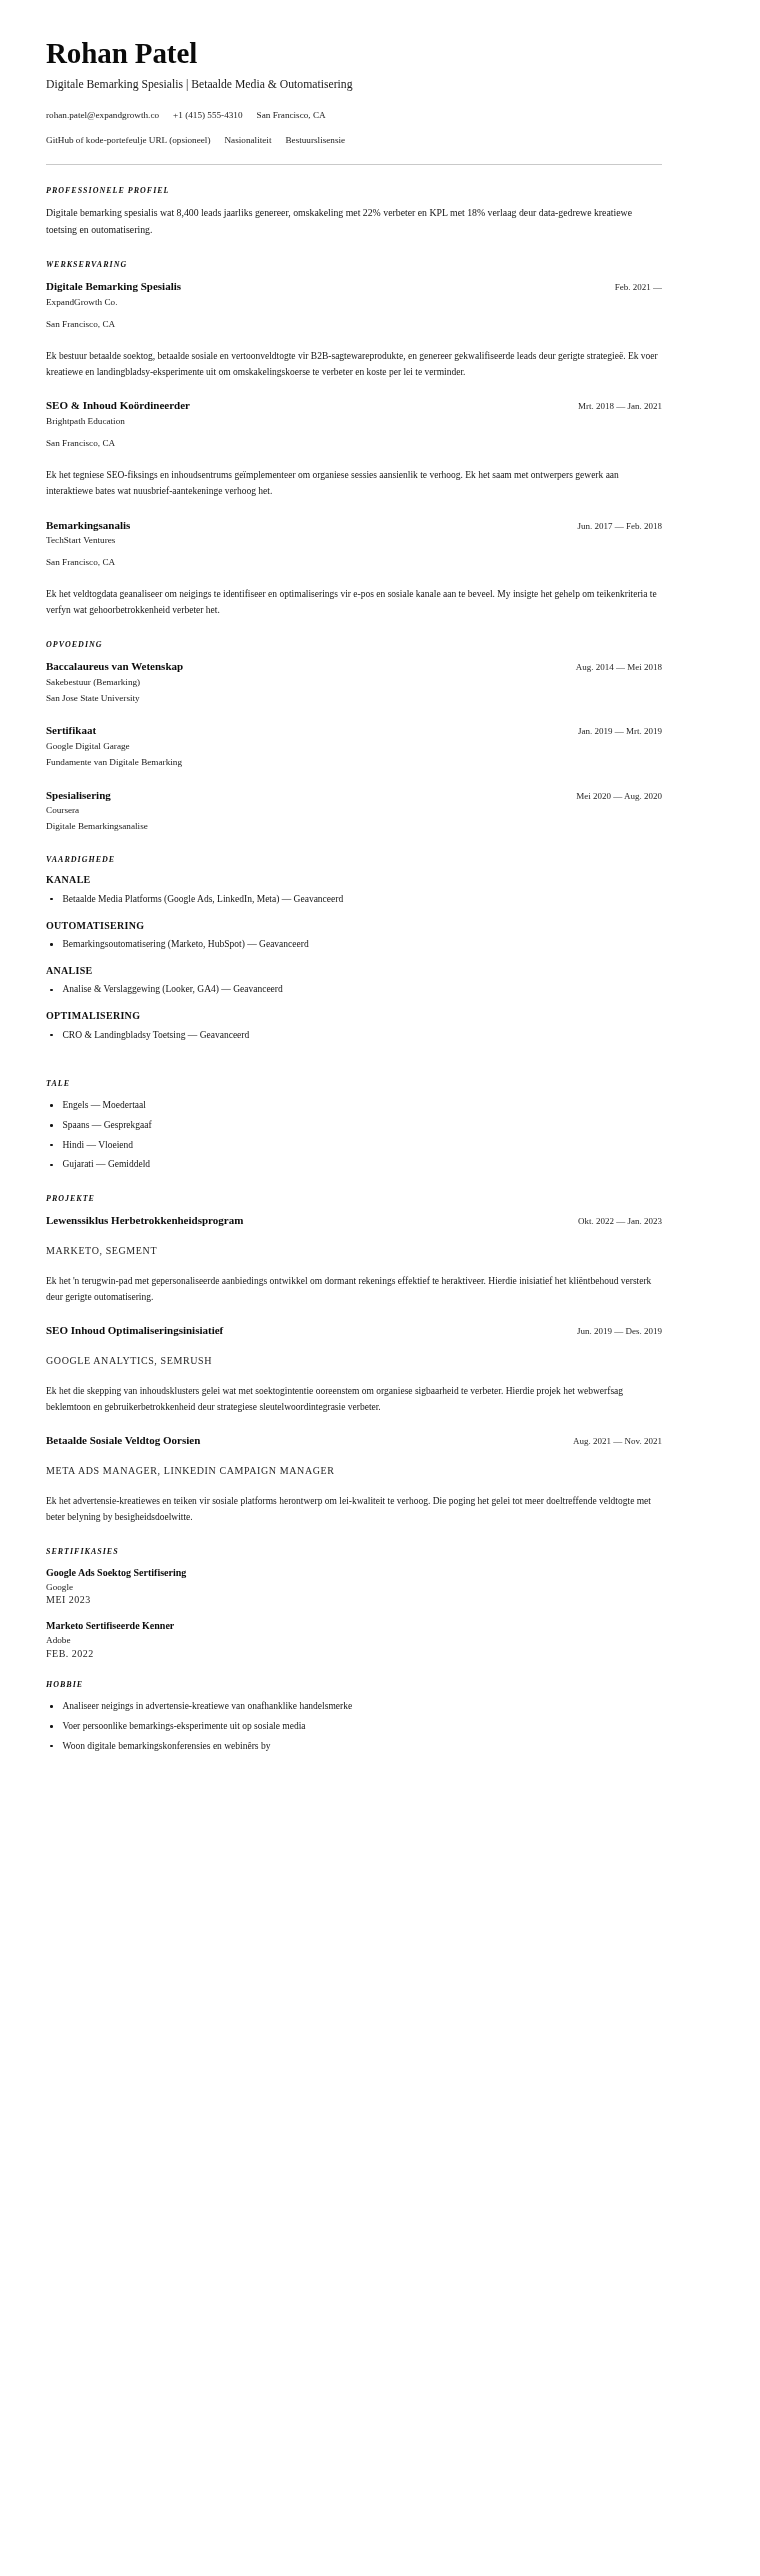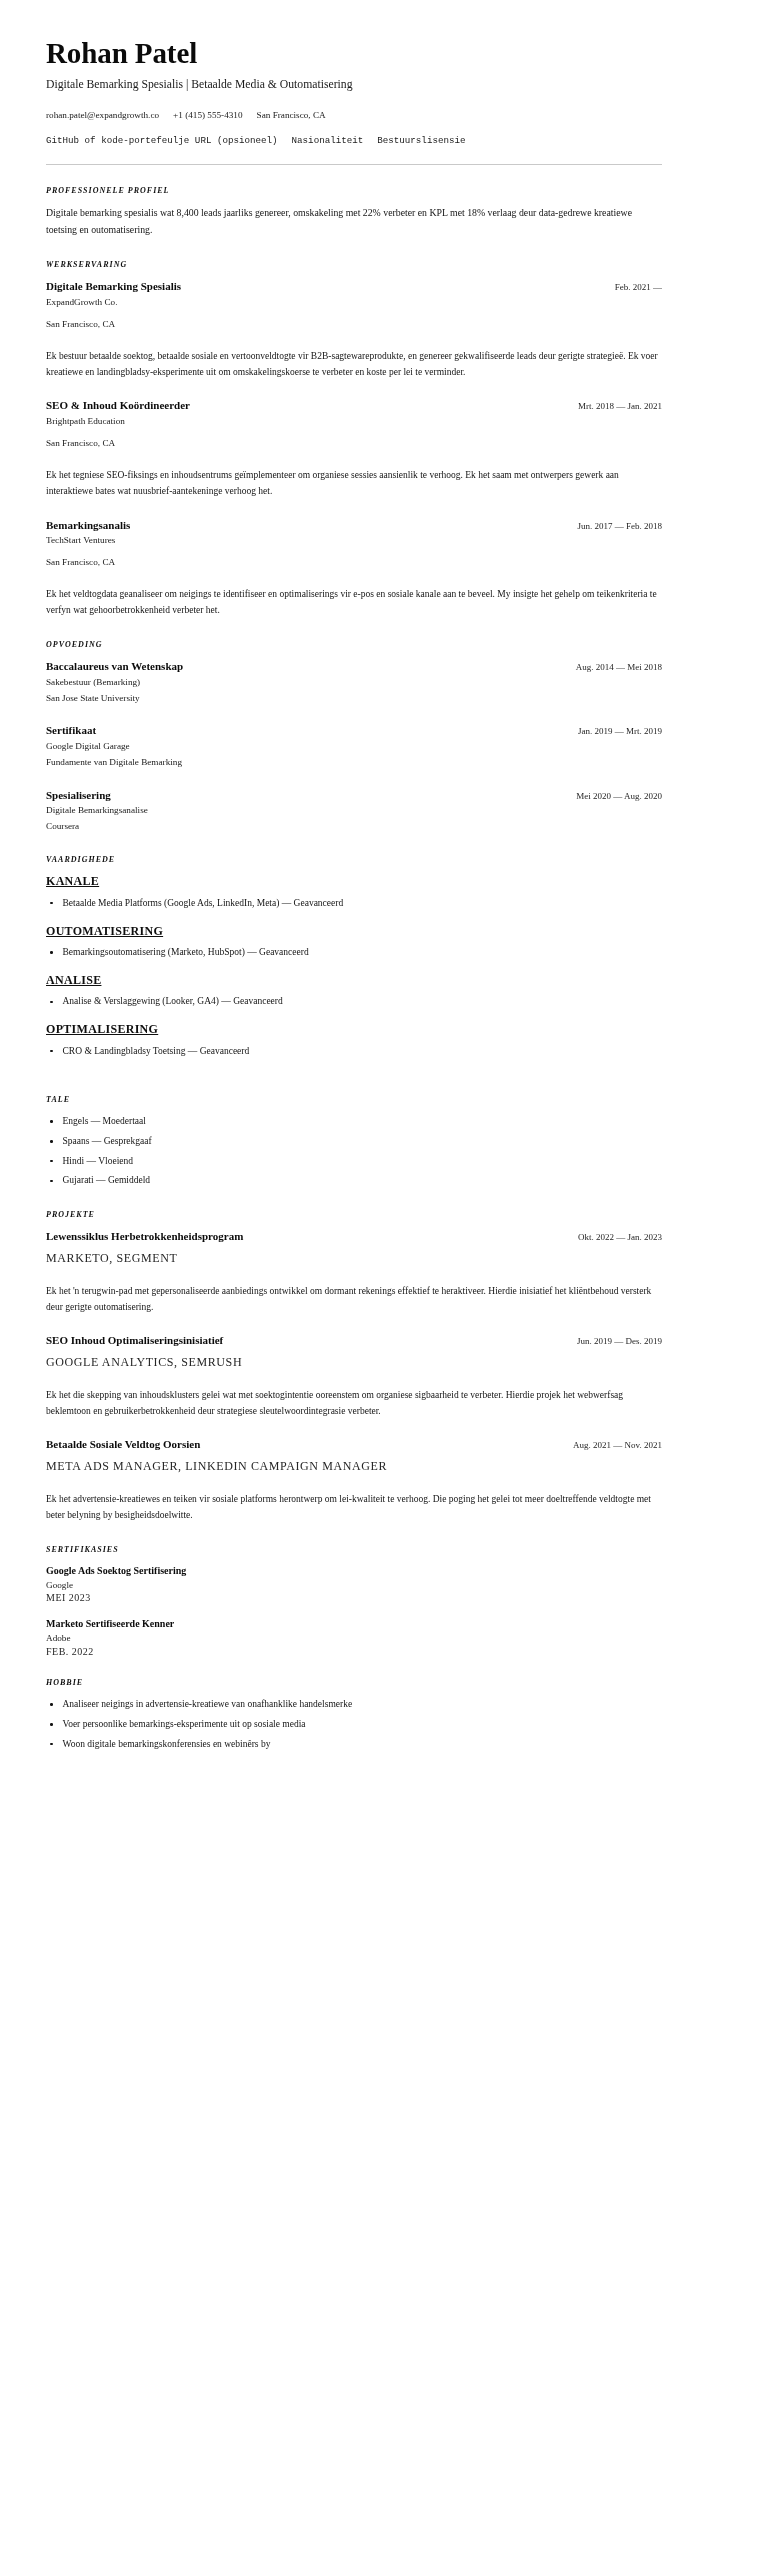--- a/index.html
+++ b/index.html
@@ -38,21 +38,21 @@
   .contact-line {
     font-size: 9.2px;
     color: #1a1a1a;
     line-height: 1.45;
     margin: 0 0 11.4px 0;
   }
   .contact-line .sep {
     display: inline-block;
     width: 14px;
   }
-  .contact-line:last-of-type { margin-bottom: 0; font-family: Liberation Mono, monospace; }
+  .contact-line:last-of-type { margin-bottom: 0; }
 
   .rule {
     border: 0;
     border-top: 0.6px solid #c9c9c9;
     margin: 16.5px 0 21.5px 0;
   }
 
   .section-heading {
     font-size: 8px;
     font-weight: 700;
@@ -105,44 +105,43 @@
     margin-top: 1.9px;
     line-height: 1.5;
   }
   .entry-meta {
     font-size: 9.2px;
     color: #1a1a1a;
     margin-top: 7.6px;
     line-height: 1.5;
   }
   .entry-caps {
-    font-size: 12px;
+    font-size: 10px;
     letter-spacing: 0.6px;
     text-transform: uppercase;
     color: #262626;
-    margin-top: 7px;
+    margin-top: 17px;
   }
   .entry-desc {
     font-size: 9.5px;
     line-height: 1.72;
     color: #141414;
     margin-top: 16.5px;
     max-width: 646px;
   }
 
   .skill-group { margin: 0 0 12.7px 0; }
   .skill-group:last-child { margin-bottom: 0; }
   .skill-group-title {
-    font-size: 12px;
+    font-size: 10px;
     font-weight: 700;
     letter-spacing: 0.3px;
     text-transform: uppercase;
     color: #0f0f0f;
     margin: 0 0 6.3px 0;
-    text-decoration: underline;
   }
 
   ul.bullets {
     list-style: none;
     margin: 0;
     padding: 0;
   }
   ul.bullets li {
     position: relative;
     padding-left: 16.5px;
@@ -261,22 +260,22 @@
       </div>
       <div class="entry-sub">Google Digital Garage</div>
       <div class="entry-sub">Fundamente van Digitale Bemarking</div>
     </div>
 
     <div class="entry">
       <div class="entry-head">
         <div class="entry-title">Spesialisering</div>
         <div class="entry-date">Mei 2020 — Aug. 2020</div>
       </div>
+      <div class="entry-sub">Coursera</div>
       <div class="entry-sub">Digitale Bemarkingsanalise</div>
-      <div class="entry-sub">Coursera</div>
     </div>
   </section>
 
   <section class="section tight">
     <div class="section-heading">VAARDIGHEDE</div>
 
     <div class="skill-group">
       <div class="skill-group-title">KANALE</div>
       <ul class="bullets">
         <li>Betaalde Media Platforms (Google Ads, LinkedIn, Meta) — Geavanceerd</li>

